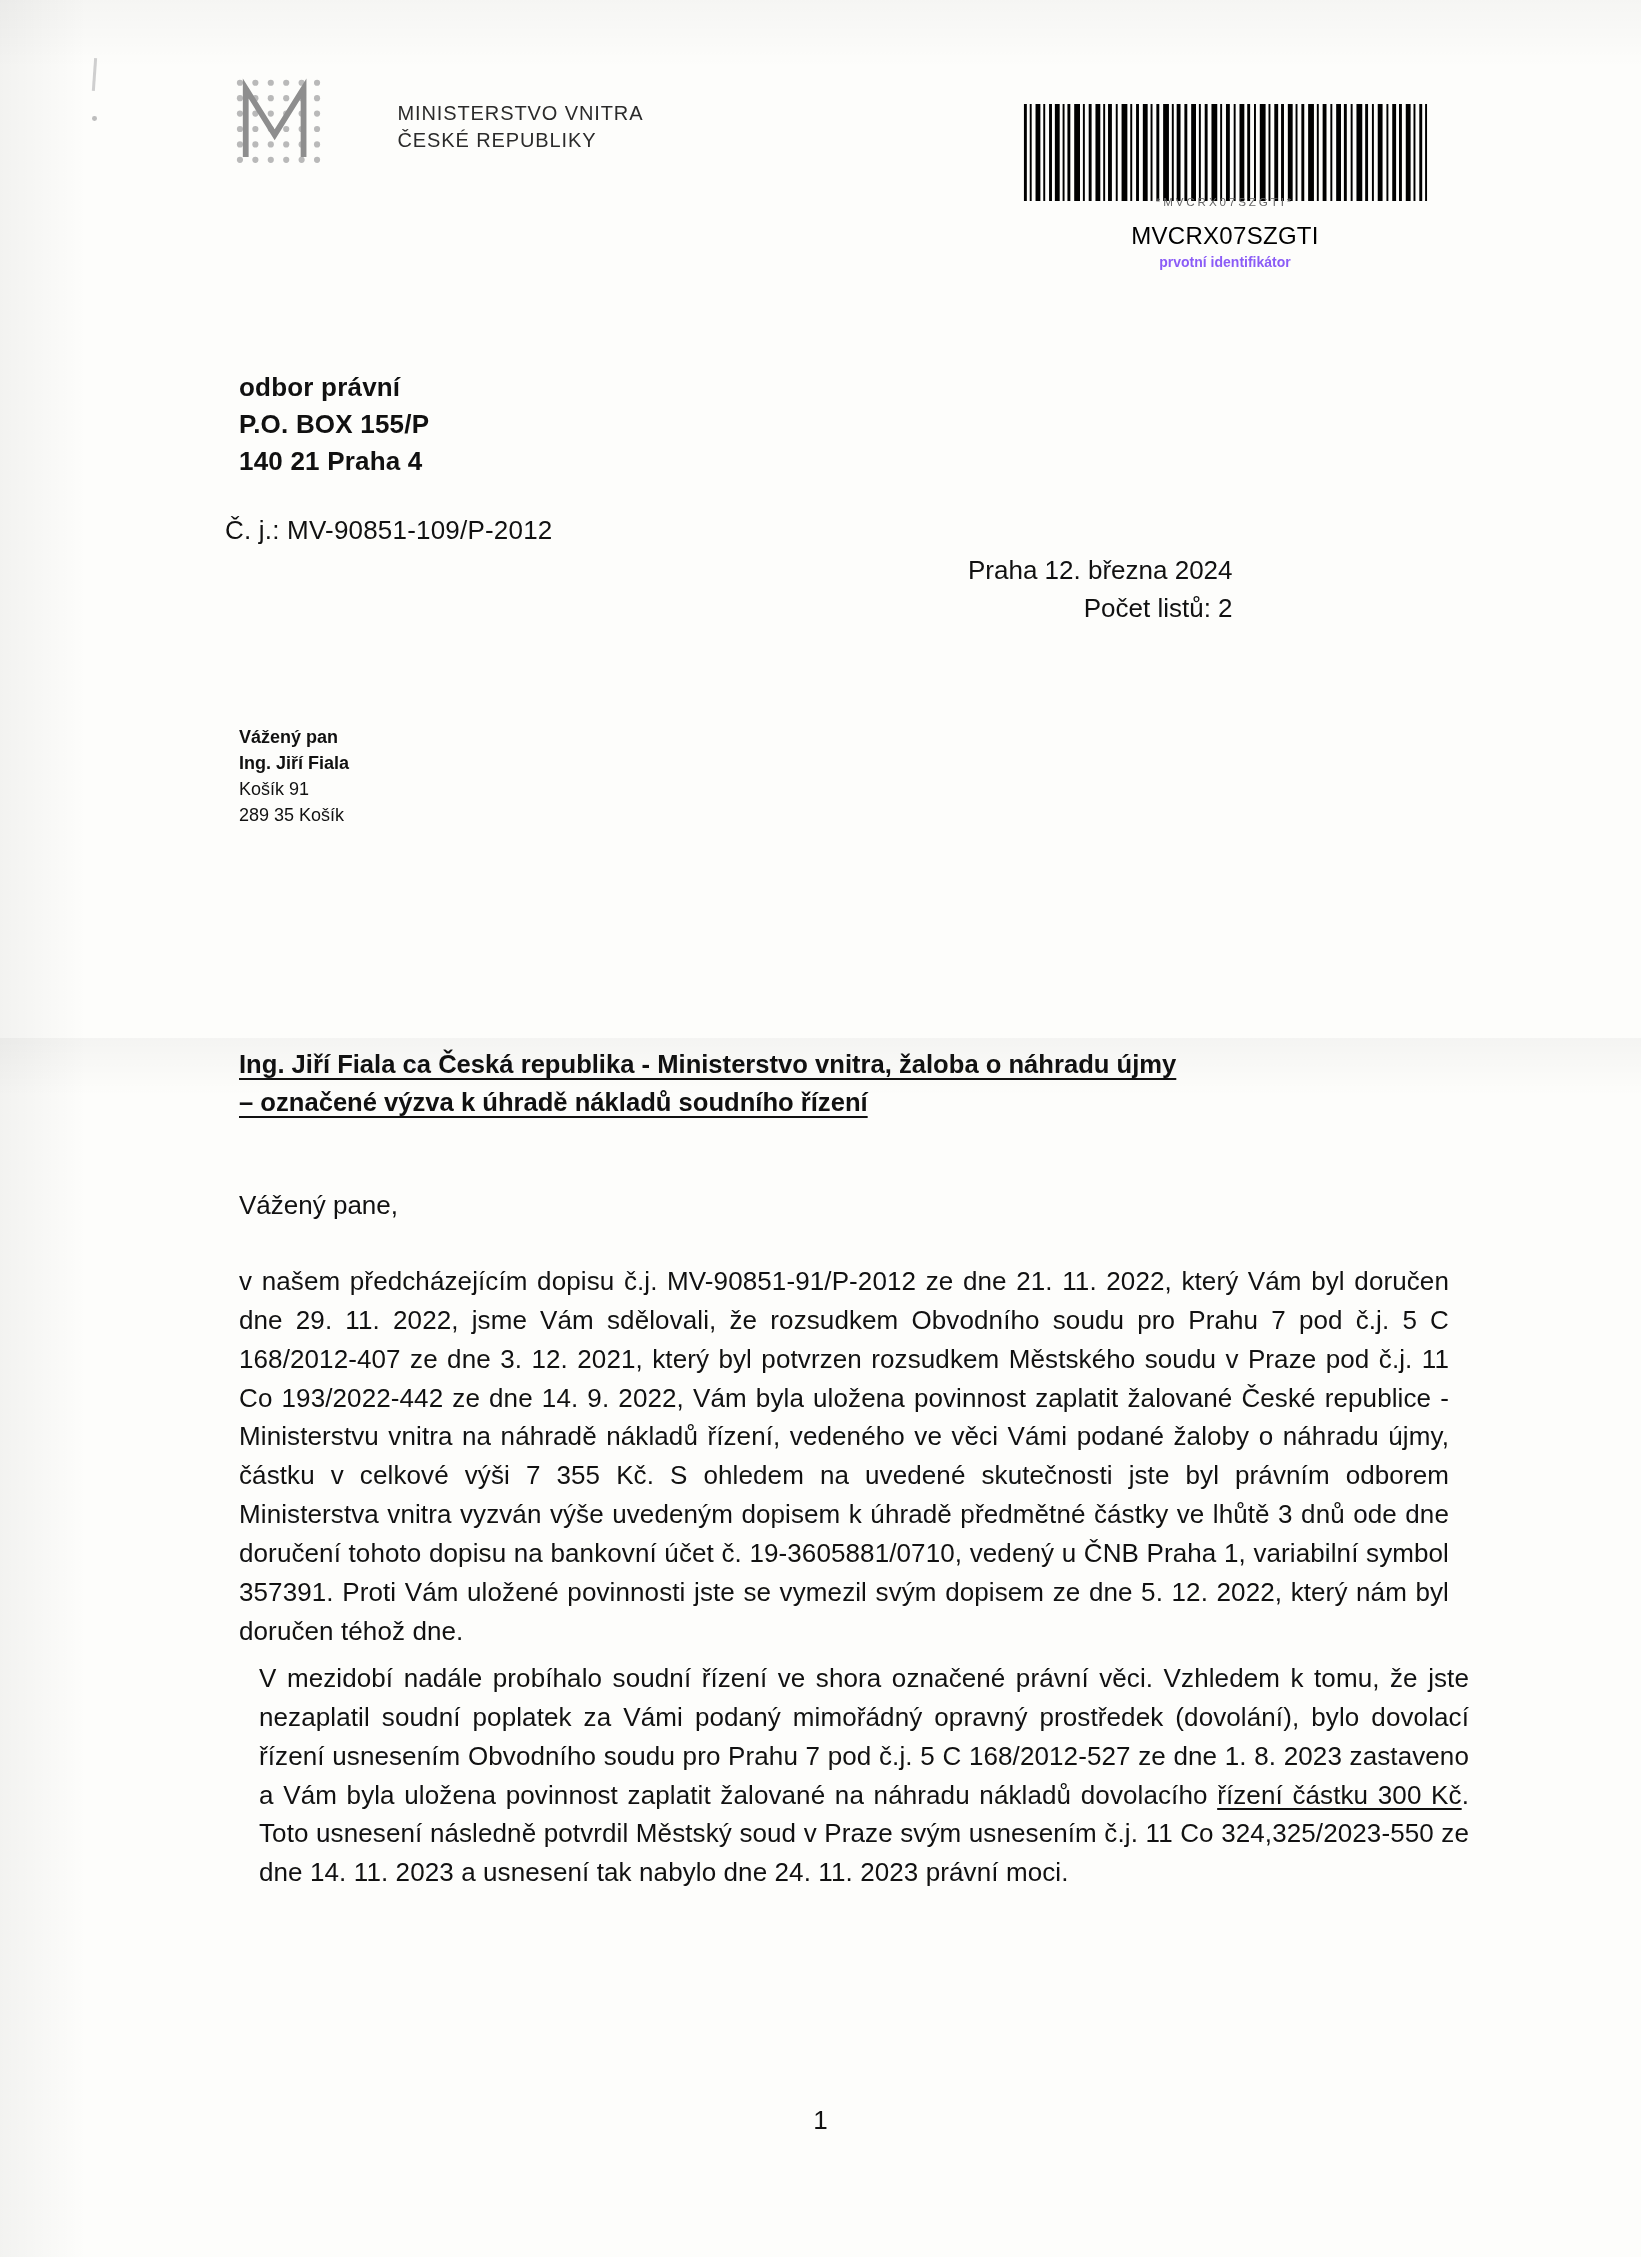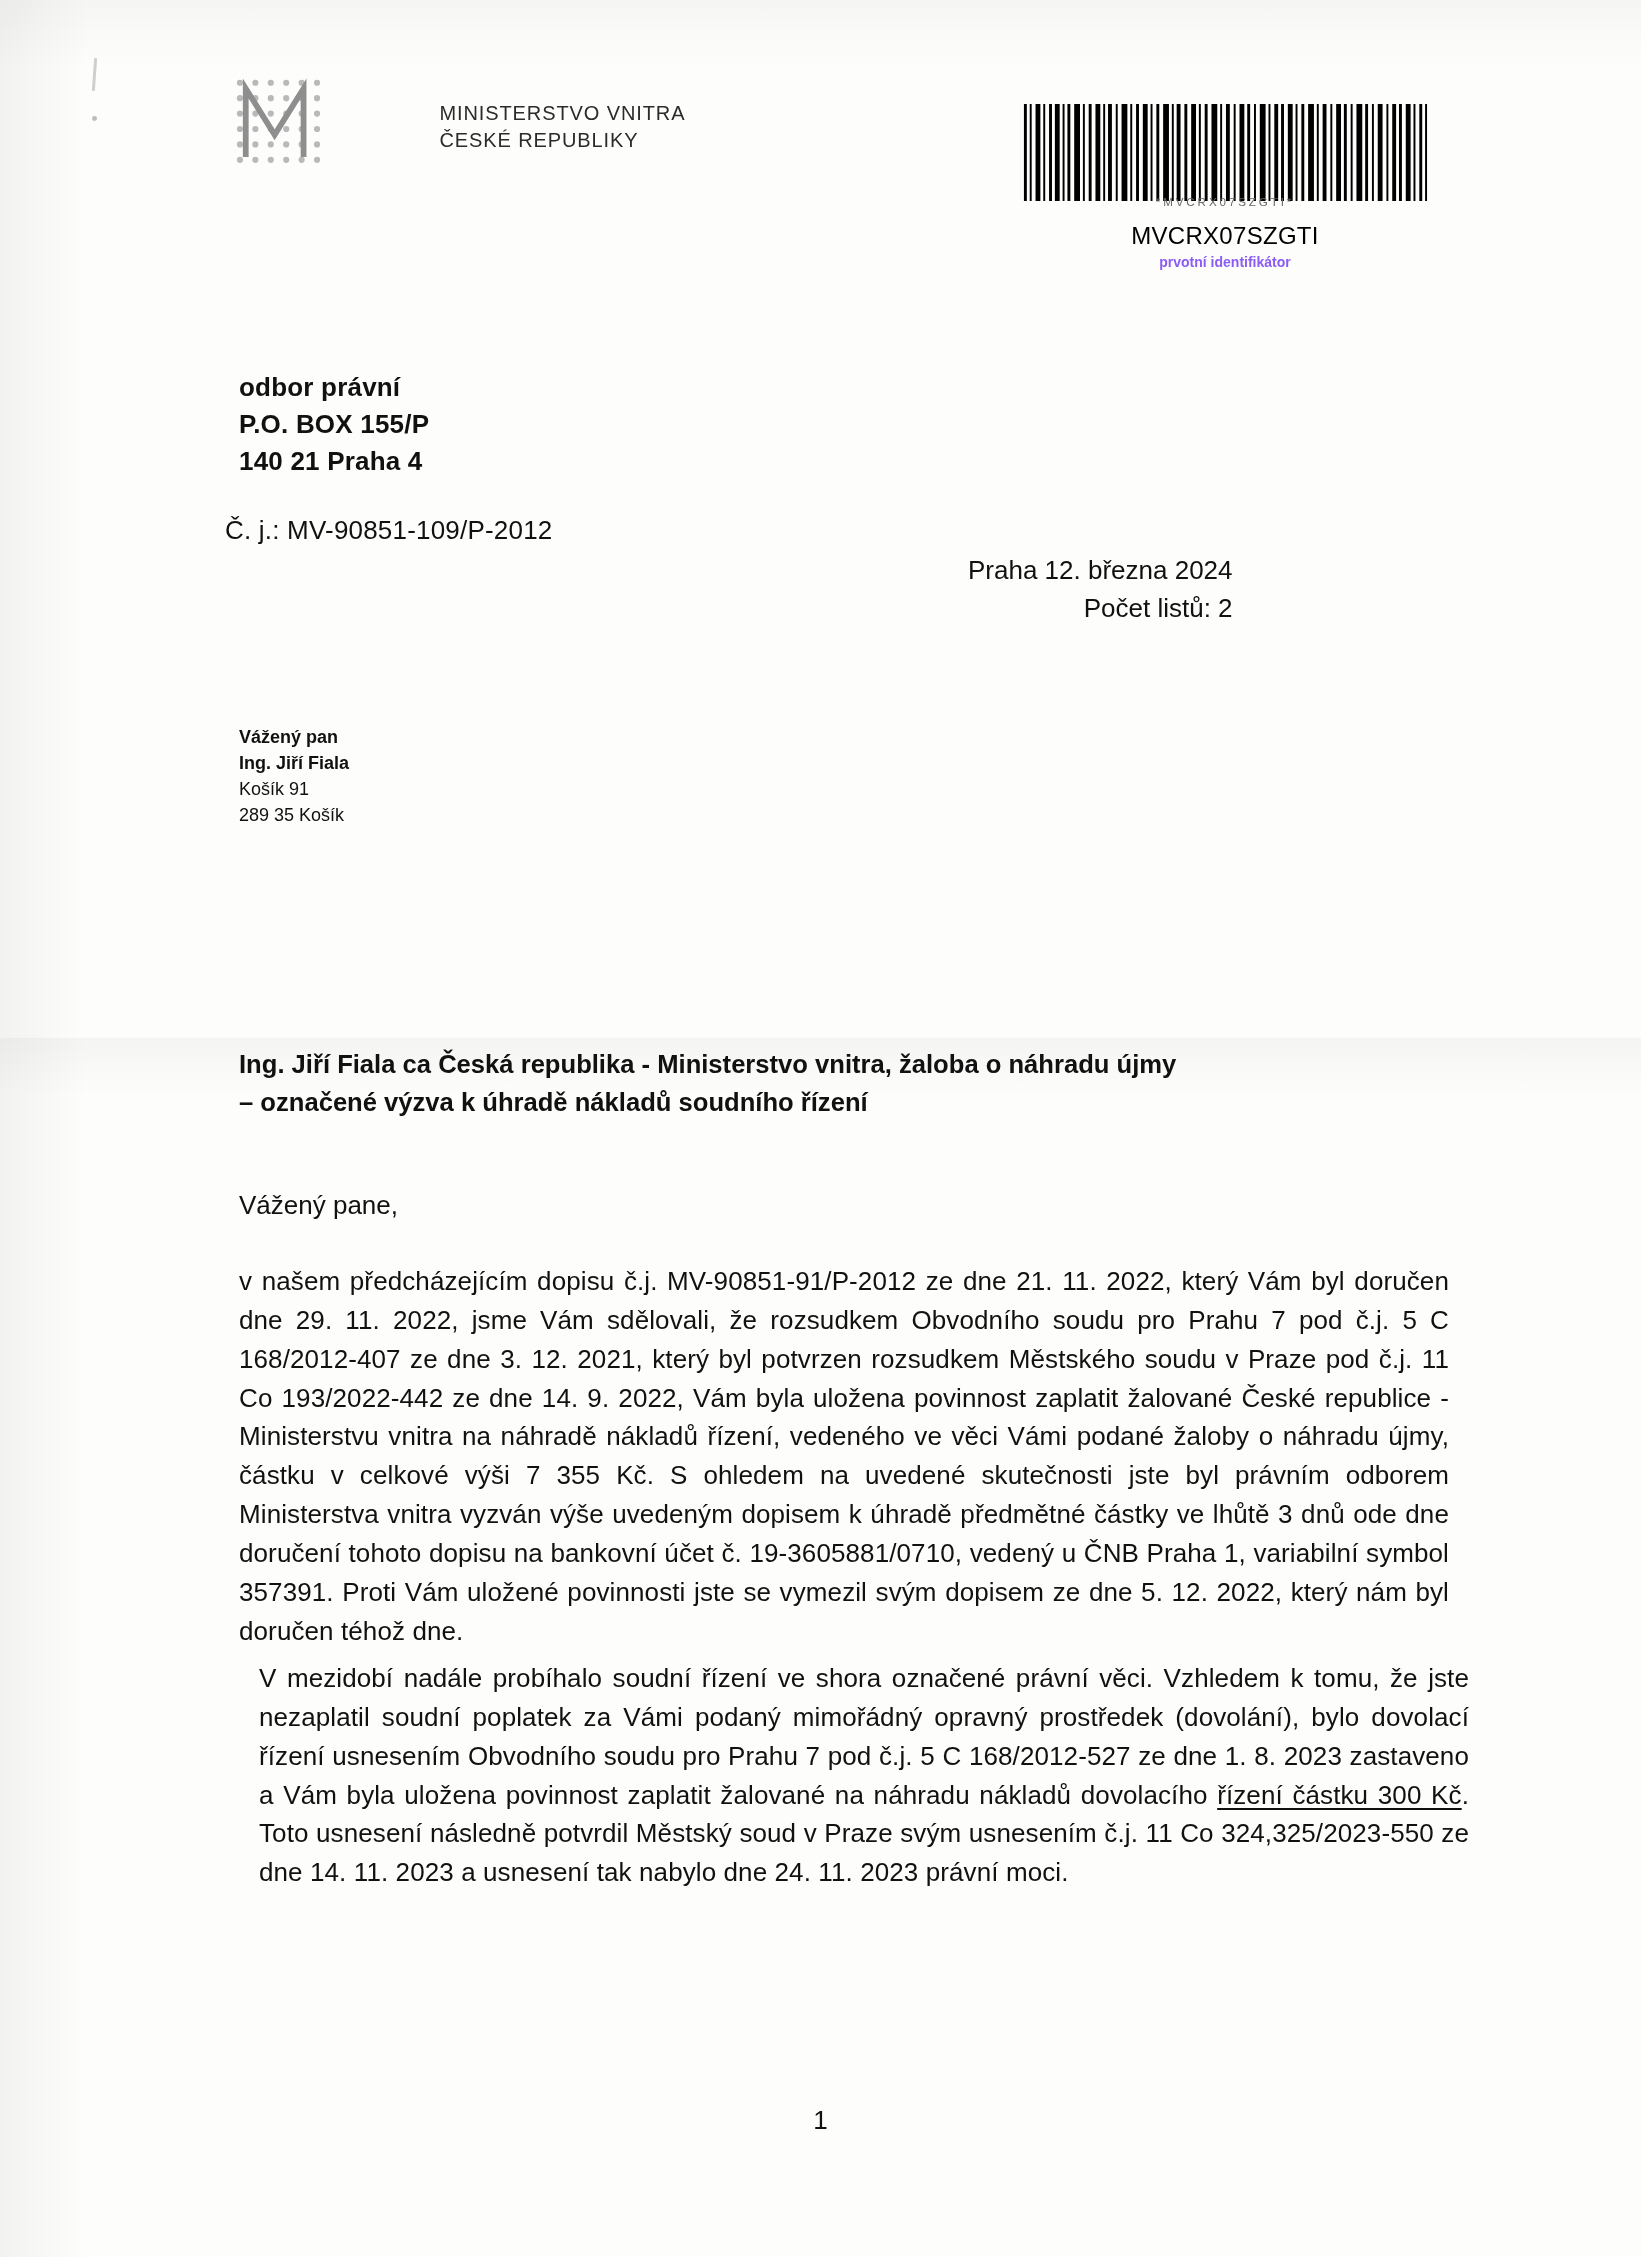--- a/index.html
+++ b/index.html
@@ -57,21 +57,20 @@
     background: #bdbdbd;
   }
 
   
   .logo-block {
     position: absolute;
     left: 230px;
     top: 75px;
     display: flex;
     align-items: flex-start;
-    gap: 42px;
   }
   .logo-mark {
     width: 150px;
     height: 106px;
     position: relative;
   }
   .logo-mark svg { display: block; }
   .logo-text {
     margin-left: 17.4px;
     margin-top: 25px;
@@ -152,20 +151,21 @@
   .subject {
     position: absolute;
     left: 239px;
     top: 1046px;
     width: 1207px;
     font-size: 25.6px;
     font-weight: bold;
     line-height: 1.48;
   }
   .subject span {
+    text-decoration: underline;
     text-underline-offset: 4.8px;
   }
 
   
   .salutation {
     position: absolute;
     left: 239px;
     top: 1190px;
     font-size: 26px;
   }

